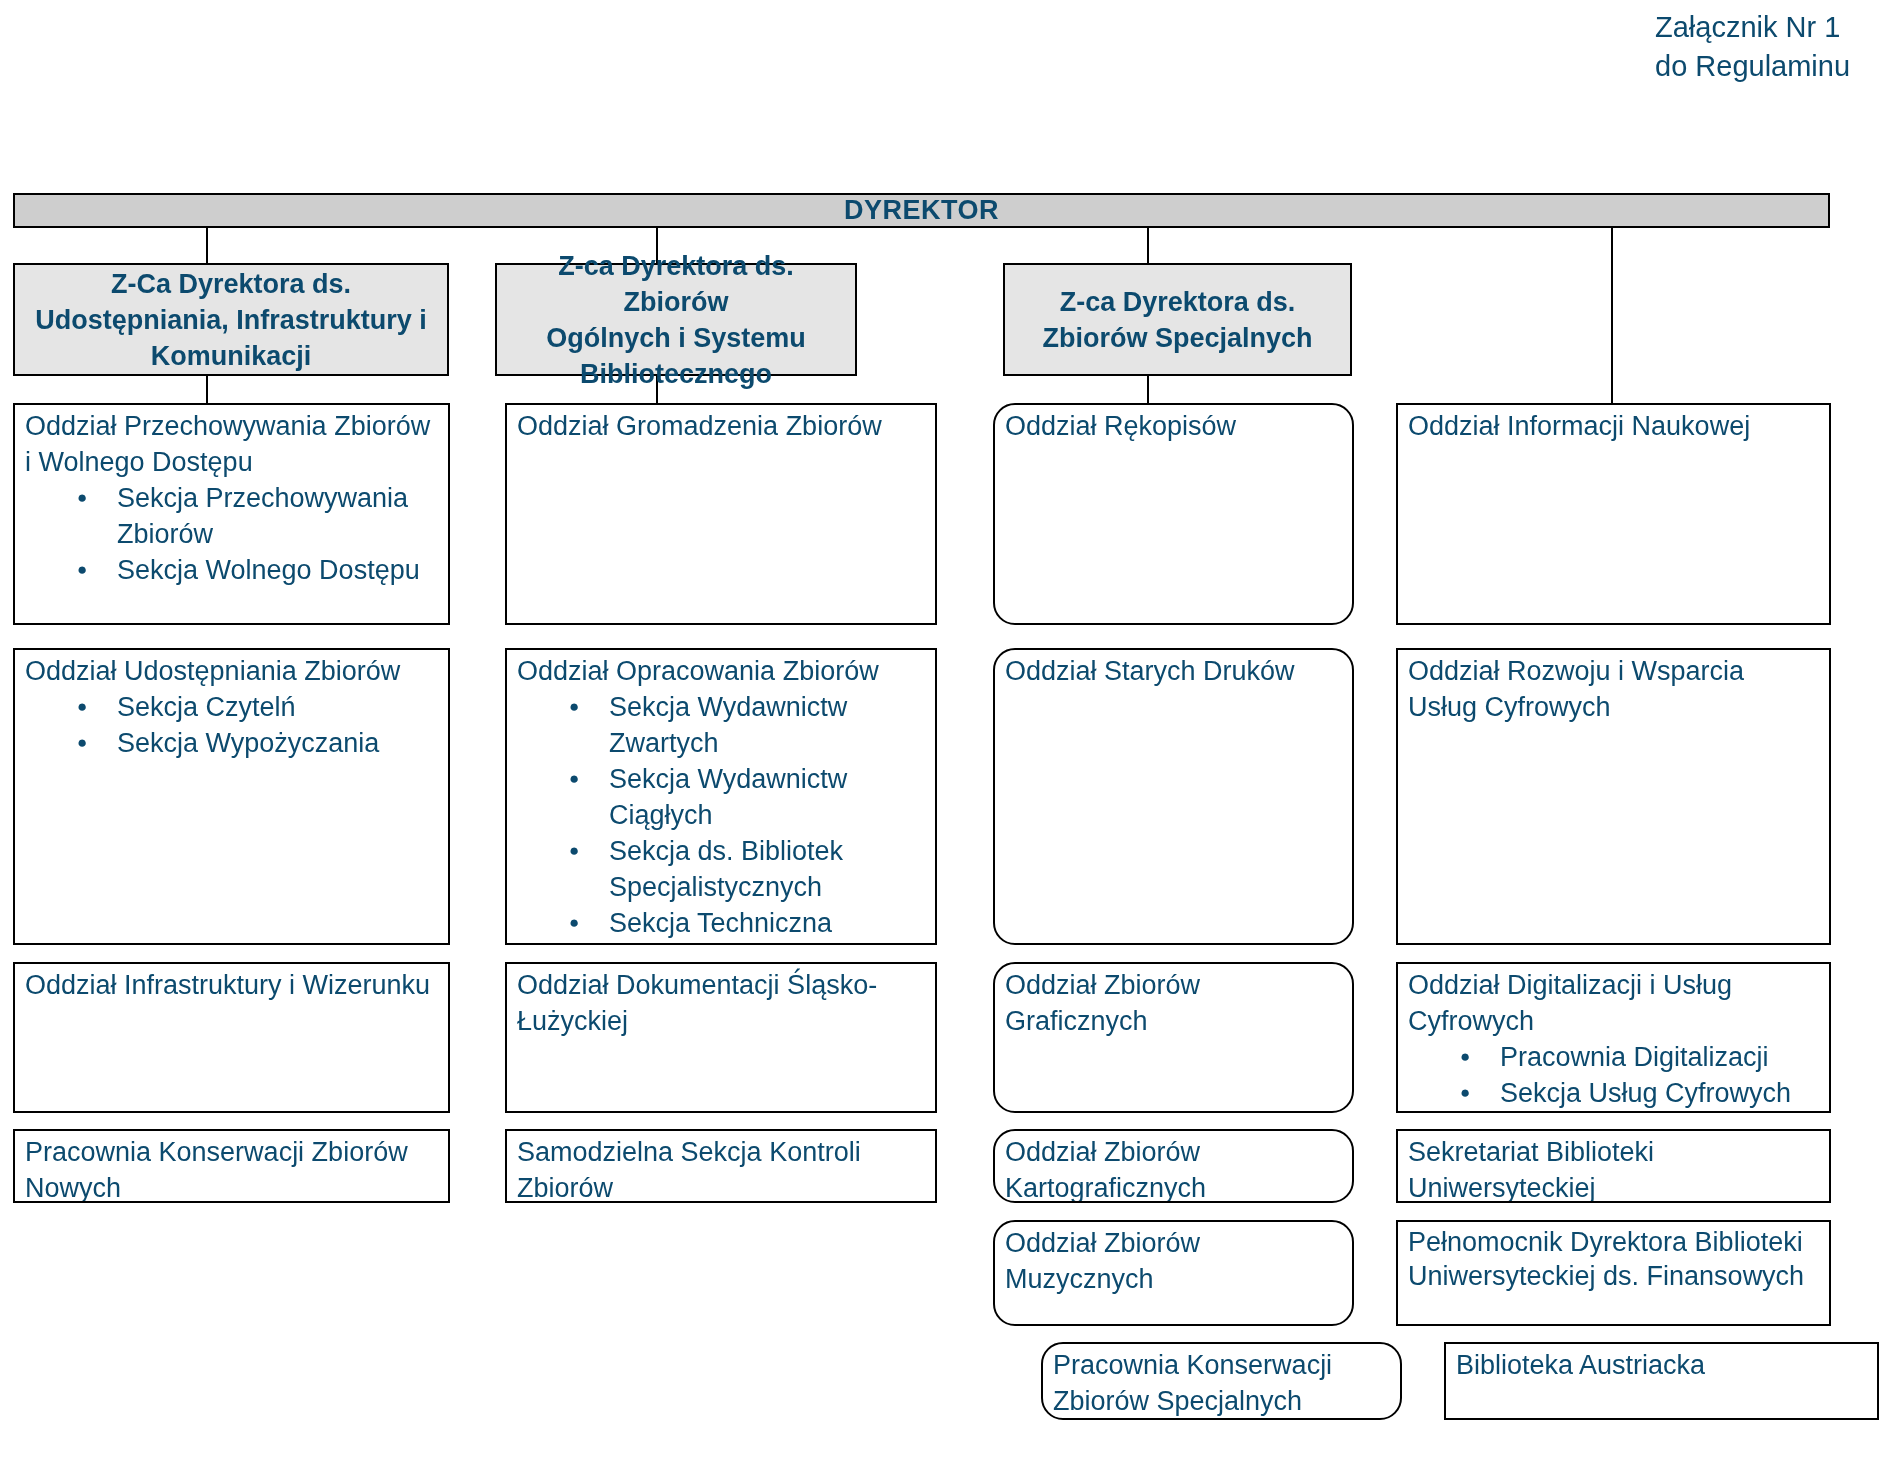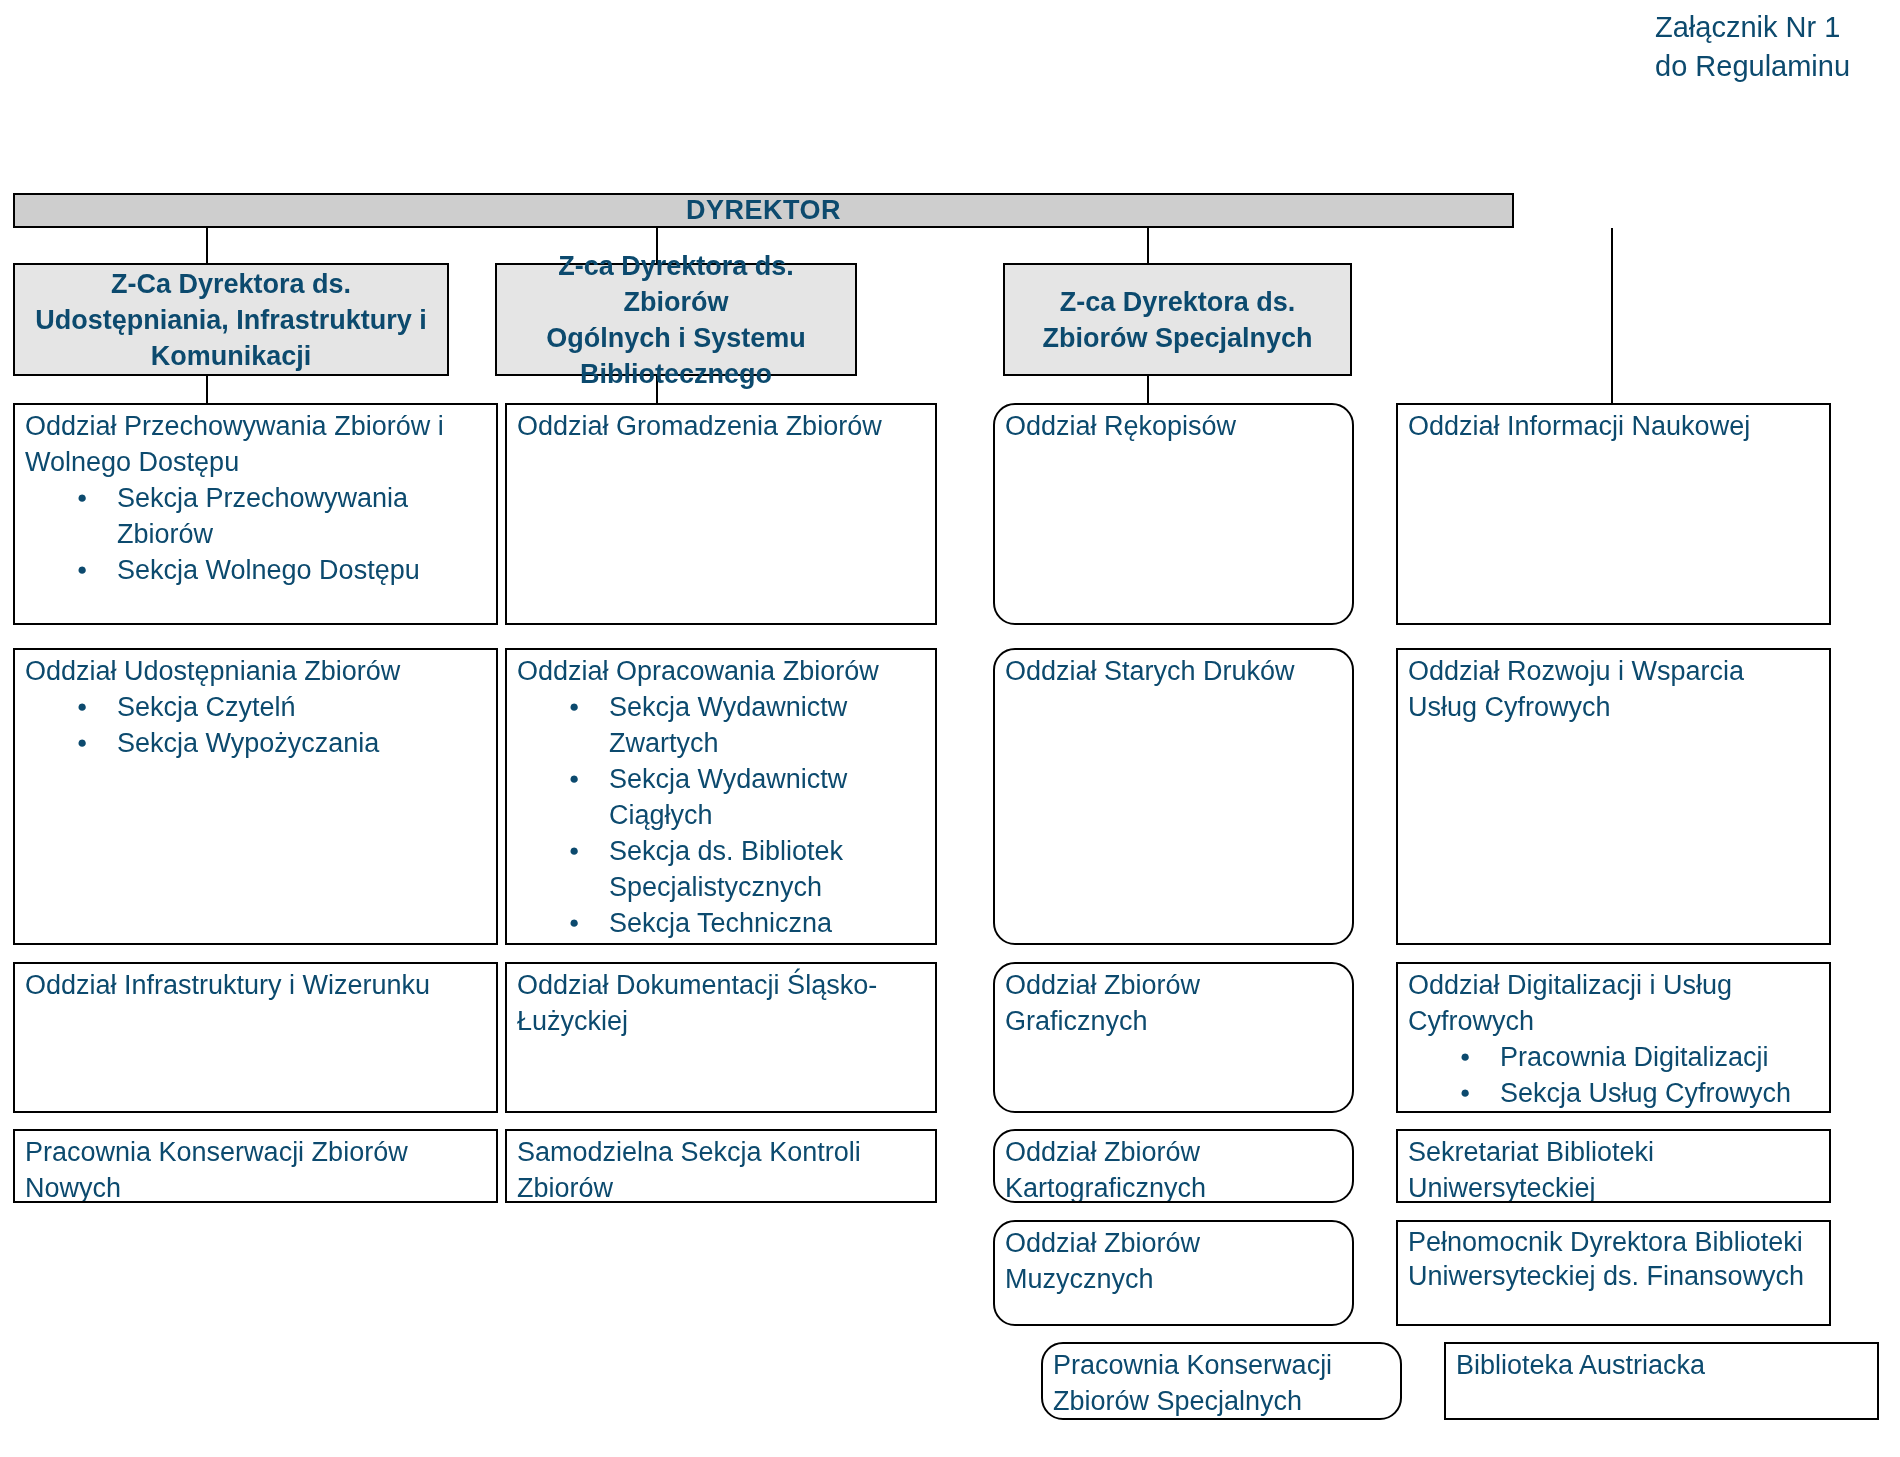--- a/index.html
+++ b/index.html
@@ -17,21 +17,21 @@
     left: 1655px;
     top: 8px;
     font-size: 29px;
     line-height: 39px;
     white-space: nowrap;
   }
   .note-line { display: block; }
   .director-bar {
     position: absolute;
     left: 13px; top: 193px;
-    width: 1501px; height: 35px;
+    width: 1817px; height: 35px;
     box-sizing: border-box;
     background: #cecece;
     border: 2px solid #000000;
     display: flex;
     align-items: center;
     justify-content: center;
     font-size: 27px;
     font-weight: bold;
     letter-spacing: 0.5px;
   }
@@ -79,21 +79,21 @@
     padding-left: 92px;
   }
   .bullets li::before {
     content: "\25CF";
     position: absolute;
     left: 52px;
     top: 0;
     font-size: 17px;
   }
   
-  .c1 { left: 13px;   width: 485px; }
+  .c1 { left: 13px;   width: 437px; }
   .c2 { left: 505px;  width: 432px; }
   .c3 { left: 993px;  width: 361px; border-radius: 22px; }
   .c4 { left: 1396px; width: 435px; }
   .rA { top: 403px;  height: 222px; }
   .rB { top: 648px;  height: 297px; }
   .rC { top: 962px;  height: 151px; }
   .rD { top: 1129px; height: 74px;  }
   .rE { top: 1220px; height: 106px; }
   .rF { top: 1342px; height: 78px; margin-left: 48px;  }
 </style>

